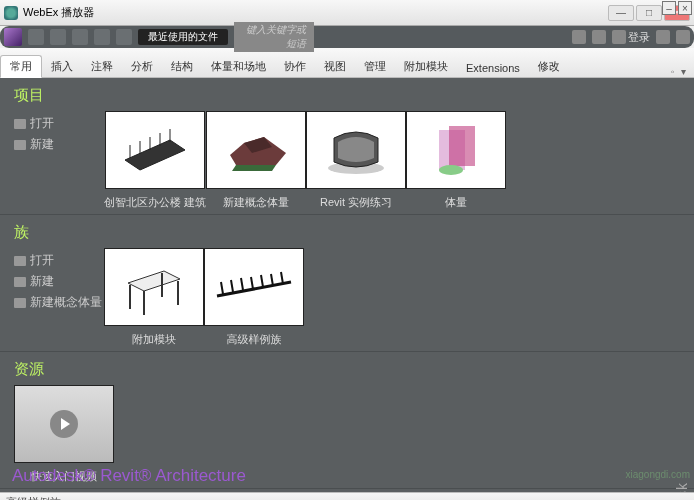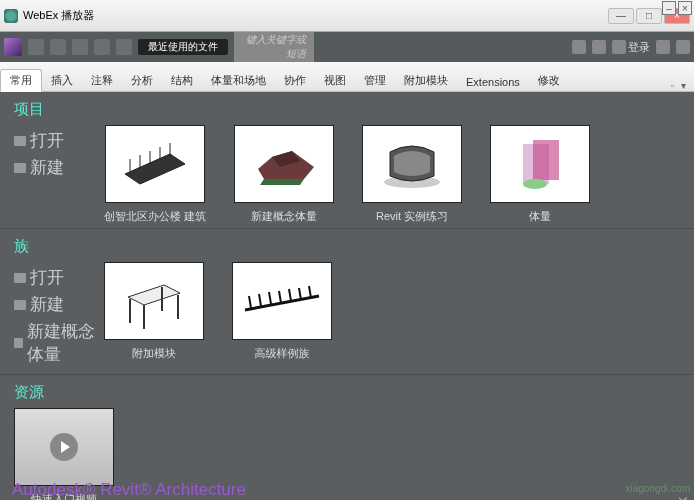--- a/index.html
+++ b/index.html
@@ -1,48 +1,48 @@
 <!DOCTYPE html>
 <html><head>
 <meta charset="utf-8">
 <style>
 * { margin: 0; padding: 0; box-sizing: border-box; font-family: "Microsoft YaHei", Arial, sans-serif; }
 body { width: 694px; height: 500px; background: #f0f0f0; overflow: hidden; position: relative; }
 
-.titlebar { height: 32px; background: linear-gradient(#f7f7f7,#e3e3e3); display: flex; align-items: center; padding: 0 4px; border-bottom: 1px solid #aaa; font-size: 11px; }
+.titlebar { height: 26px; background: linear-gradient(#f7f7f7,#e3e3e3); display: flex; align-items: center; padding: 0 4px; border-bottom: 1px solid #aaa; font-size: 11px; }
 .titlebar .app-ico { width: 14px; height: 14px; background: radial-gradient(circle,#5a9 40%,#377 70%); border-radius: 3px; margin-right: 5px; }
 .titlebar .wincontrols { margin-left: auto; display: flex; gap: 2px; }
 .titlebar .winbtn { width: 26px; height: 16px; background: #e8e8e8; border: 1px solid #bbb; border-radius: 2px; display: flex; align-items: center; justify-content: center; font-size: 10px; color: #555; }
 .titlebar .winbtn.cl { background: #e77; color: #fff; }
 .ext-btns { position: absolute; top: 1px; right: 2px; display: flex; gap: 2px; }
 .ext-btns span { width: 14px; height: 14px; border: 1px solid #777; font-size: 10px; display: flex; align-items: center; justify-content: center; color: #555; background: #eee; }
 
-.qat { height: 30px; background: #555a5d; display: flex; align-items: center; padding: 0 4px; gap: 6px; font-size: 11px; color: #ddd; }
+.qat { height: 22px; background: #555a5d; display: flex; align-items: center; padding: 0 4px; gap: 6px; font-size: 11px; color: #ddd; border-radius: 9px; }
 .qat .logo { width: 18px; height: 18px; background: linear-gradient(135deg,#a7c,#426); border-radius: 2px; }
 .qat .qbtn { width: 16px; height: 16px; background: #6a6f72; border-radius: 2px; }
 .qat .recent { background: #222; color: #fff; padding: 1px 10px; border-radius: 2px; font-size: 10px; }
 .qat .search { background: #888; color: #ccc; padding: 1px 8px; font-size: 10px; width: 80px; font-style: italic; text-align: right; }
 .qat .right { margin-left: auto; display: flex; align-items: center; gap: 6px; }
 .qat .rico { width: 14px; height: 14px; background: #888; border-radius: 2px; }
 .qat .login { display: flex; align-items: center; gap: 2px; }
 
 .ribbon { height: 30px; background: linear-gradient(#f9f9f9,#e5e5e5); border-bottom: 1px solid #bbb; display: flex; align-items: flex-end; font-size: 11px; }
 .ribbon .tab { padding: 3px 9px; color: #333; cursor: pointer; }
 .ribbon .tab.active { background: #fff; border: 1px solid #bbb; border-bottom: 1px solid #fff; border-radius: 3px 3px 0 0; margin-bottom: -1px; }
 .ribbon .controls { margin-left: auto; padding-right: 6px; color: #666; font-size: 10px; letter-spacing: 2px; }
 
 .start { position: relative; background: #5a5e60; height: 414px; overflow: hidden; color: #ddd; }
 .section { padding: 8px 14px 4px 14px; border-bottom: 1px solid #4a4e50; }
 .section:last-child { border-bottom: none; }
-.sec-head { font-size: 15px; color: #5eead4; margin-bottom: 6px; }
+.sec-head { font-size: 15px; color: #bef264; margin-bottom: 6px; }
 .sec-body { display: flex; }
-.sidelinks { width: 90px; font-size: 17px; color: #ccc; padding-top: 4px; }
+.sidelinks { width: 90px; font-size: 12px; color: #ccc; padding-top: 4px; }
 .sidelinks div { margin-bottom: 4px; display: flex; align-items: center; gap: 4px; cursor: pointer; }
 .sidelinks .ico { width: 12px; height: 10px; background: #999; border-radius: 1px; }
-.cards { display: flex; gap: 28px; }
+.cards { display: flex; }
 .card { display: flex; flex-direction: column; align-items: center; cursor: pointer; }
 .thumb { width: 100px; height: 78px; background: #fff; border: 1px solid #222; display: flex; align-items: center; justify-content: center; overflow: hidden; }
 .caption { font-size: 11px; color: #ddd; margin-top: 6px; text-align: center; max-width: 110px; }
 
 .thumb svg { display: block; }
 .play { width: 28px; height: 28px; border-radius: 50%; background: #888; display: flex; align-items: center; justify-content: center; }
 .play::after { content: ""; border-left: 9px solid #fff; border-top: 6px solid transparent; border-bottom: 6px solid transparent; margin-left: 2px; }
 .thumb.vid { background: linear-gradient(#ddd,#bbb); position: relative; }
 
 .brand { position: absolute; left: 12px; bottom: 6px; font-size: 17px; color: #9b59d0; font-weight: 300; }

